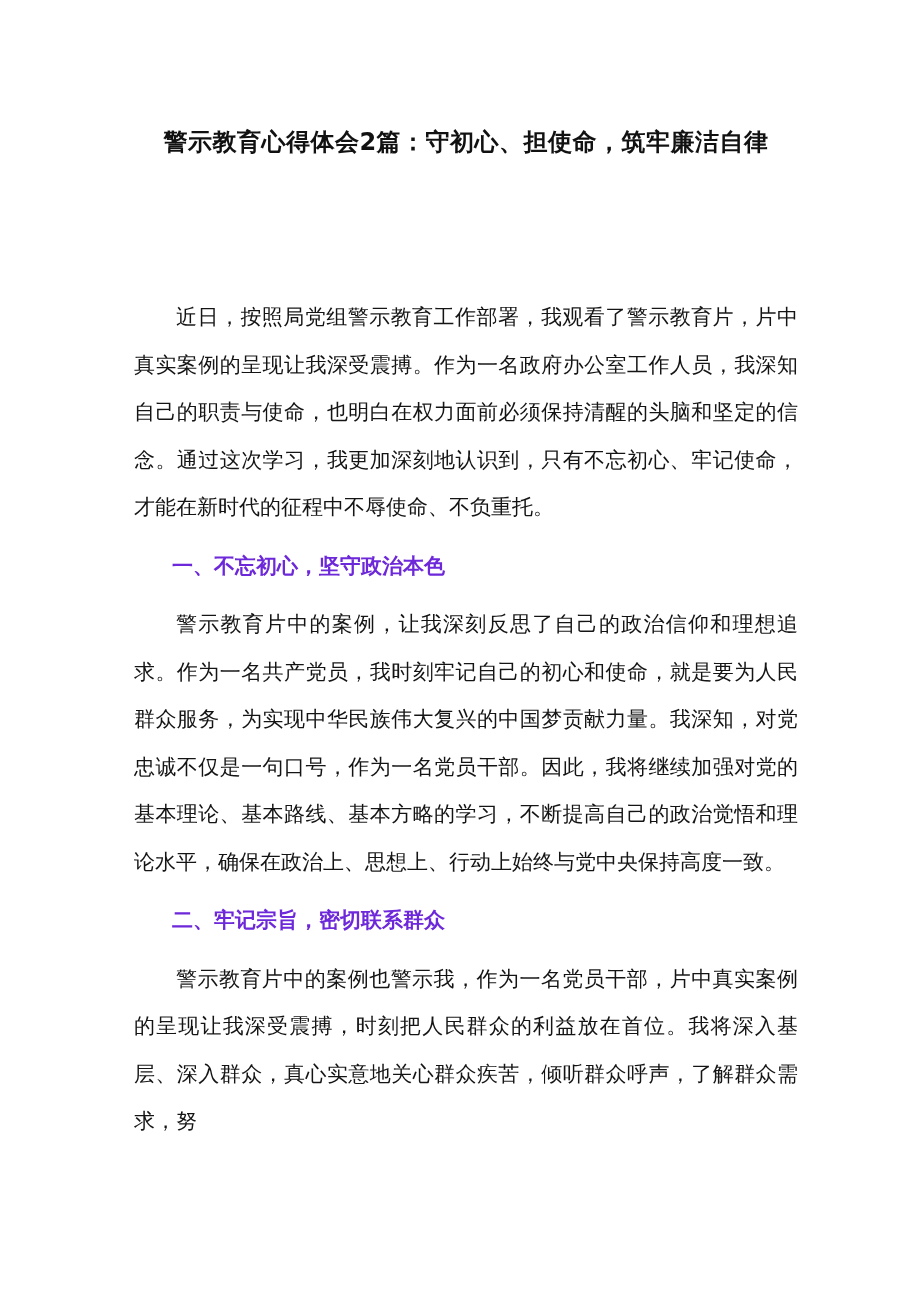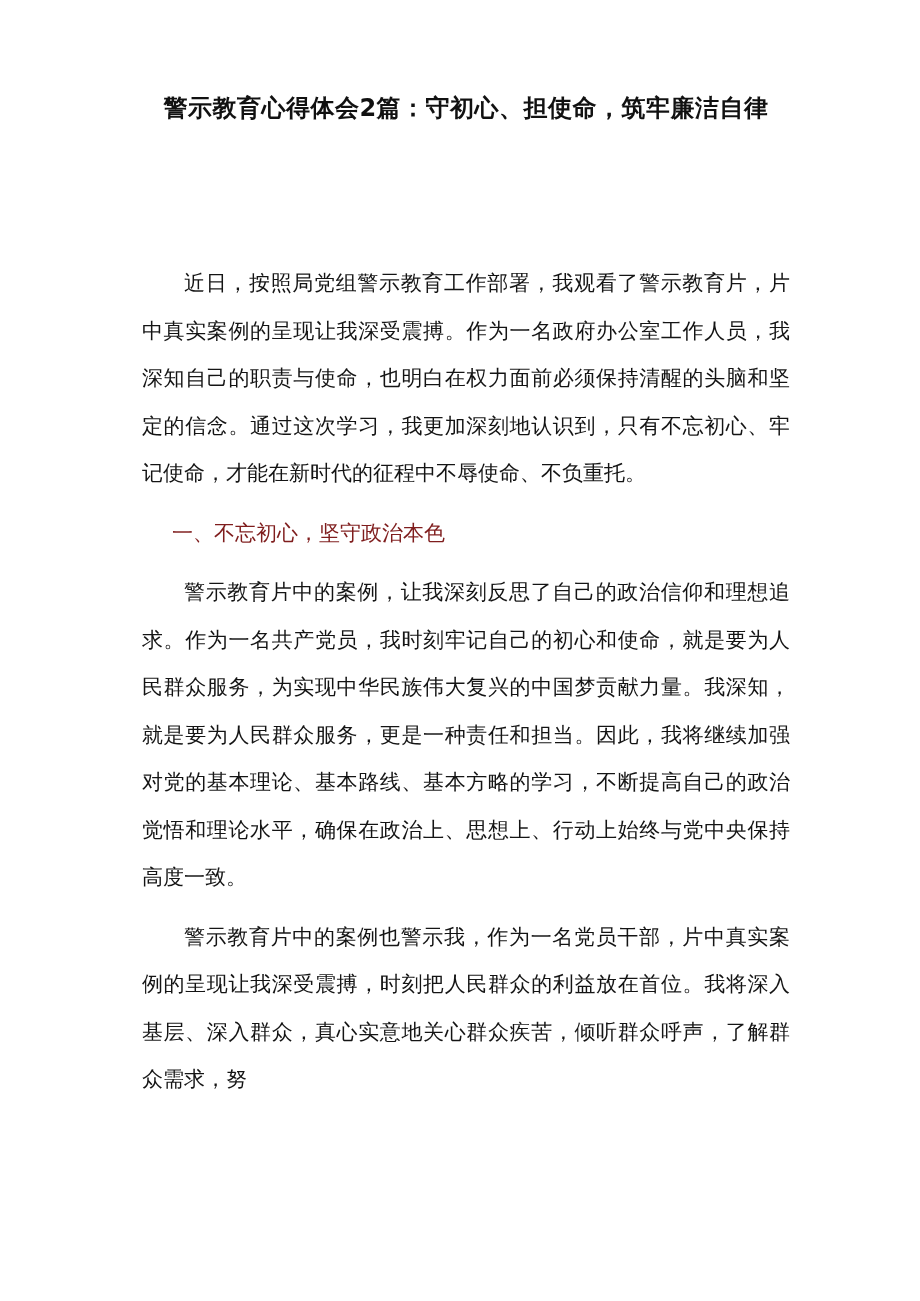--- a/index.html
+++ b/index.html
@@ -9,69 +9,70 @@
     width: 920px;
     height: 1301px;
     background: #ffffff;
     overflow: hidden;
   }
   .doc-page {
     width: 920px;
     height: 1301px;
     background: #ffffff;
     color: #0d0d0d;
-    padding: 78px 118px 0 130px; 
+    padding: 112px 118px 0 130px; 
     font-family: "DejaVu Serif", "Liberation Serif", serif;
   }
   .doc-title {
     margin: 0;
     padding: 0;
     font-family: "DejaVu Sans", "Liberation Sans", sans-serif;
     font-weight: 700;
     font-size: 24px;
     line-height: 60px;
     text-align: center;
     color: #111111;
     letter-spacing: 0.5px;
   }
   .doc-title .title-line {
     display: block;
   }
   .body-para {
-    margin: 12px;
+    margin: 4px;
     font-size: 21px;
     line-height: 47.5px;
     text-align: justify;
     text-indent: 2em;
     color: #141414;
     word-break: break-all;
   }
   .body-para.first-para {
     margin-top: 122px;
   }
   .section-heading {
     margin: 10px 0 12px 0;
     font-size: 21px;
     line-height: 47.5px;
-    font-weight: 400;
+    font-weight: 700;
     text-indent: 2em;
-    color: #7f1d1d;
+    color: #6d28d9;
   }
 </style>
 </head>
 <body>
 
 <div class="doc-page">
 
   <h1 class="doc-title">
     <span class="title-line">警示教育心得体会2篇：守初心、担使命，筑牢廉洁自律</span>
   </h1>
 
   <p class="body-para first-para">近日，按照局党组警示教育工作部署，我观看了警示教育片，片中真实案例的呈现让我深受震搏。作为一名政府办公室工作人员，我深知自己的职责与使命，也明白在权力面前必须保持清醒的头脑和坚定的信念。通过这次学习，我更加深刻地认识到，只有不忘初心、牢记使命，才能在新时代的征程中不辱使命、不负重托。</p>
 
   <h2 class="section-heading">一、不忘初心，坚守政治本色</h2>
 
-  <p class="body-para">警示教育片中的案例，让我深刻反思了自己的政治信仰和理想追求。作为一名共产党员，我时刻牢记自己的初心和使命，就是要为人民群众服务，为实现中华民族伟大复兴的中国梦贡献力量。我深知，就是要为人民群众服务，更是一种责任和担当。因此，我将继续加强对党的基本理论、基本路线、基本方略的学习，不断提高自己的政治觉悟和理论水平，确保在政治上、思想上、行动上始终与党中央保持高度一致。</p>
+  <p class="body-para">警示教育片中的案例，让我深刻反思了自己的政治信仰和理想追求。作为一名共产党员，我时刻牢记自己的初心和使命，就是要为人民群众服务，为实现中华民族伟大复兴的中国梦贡献力量。我深知，对党忠诚不仅是一句口号，作为一名党员干部。因此，我将继续加强对党的基本理论、基本路线、基本方略的学习，不断提高自己的政治觉悟和理论水平，确保在政治上、思想上、行动上始终与党中央保持高度一致。</p>
 
+  <h2 class="section-heading">二、牢记宗旨，密切联系群众</h2>
 
   <p class="body-para">警示教育片中的案例也警示我，作为一名党员干部，片中真实案例的呈现让我深受震搏，时刻把人民群众的利益放在首位。我将深入基层、深入群众，真心实意地关心群众疾苦，倾听群众呼声，了解群众需求，努</p>
 
 </div>
 
 </body></html>

